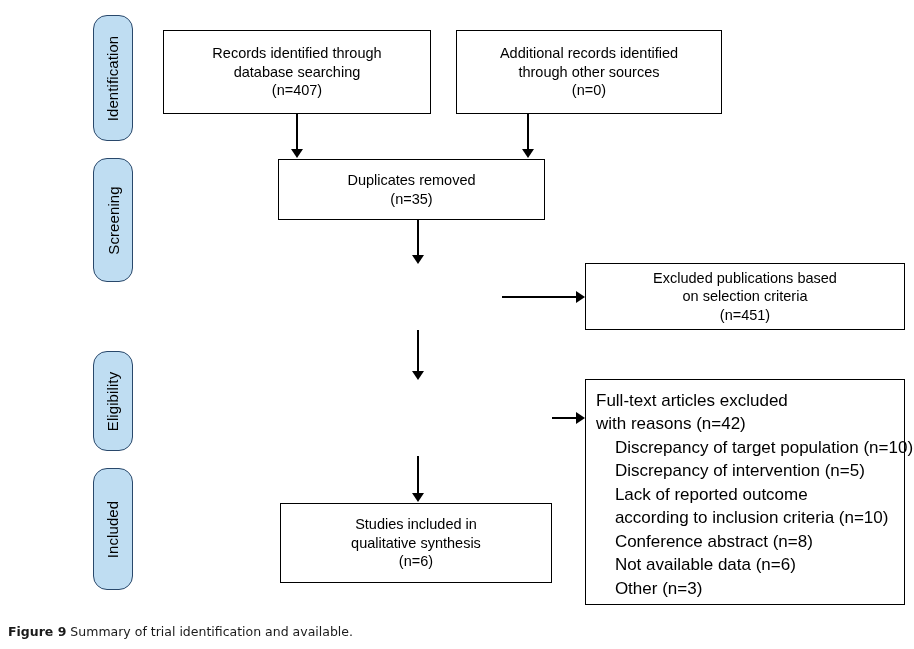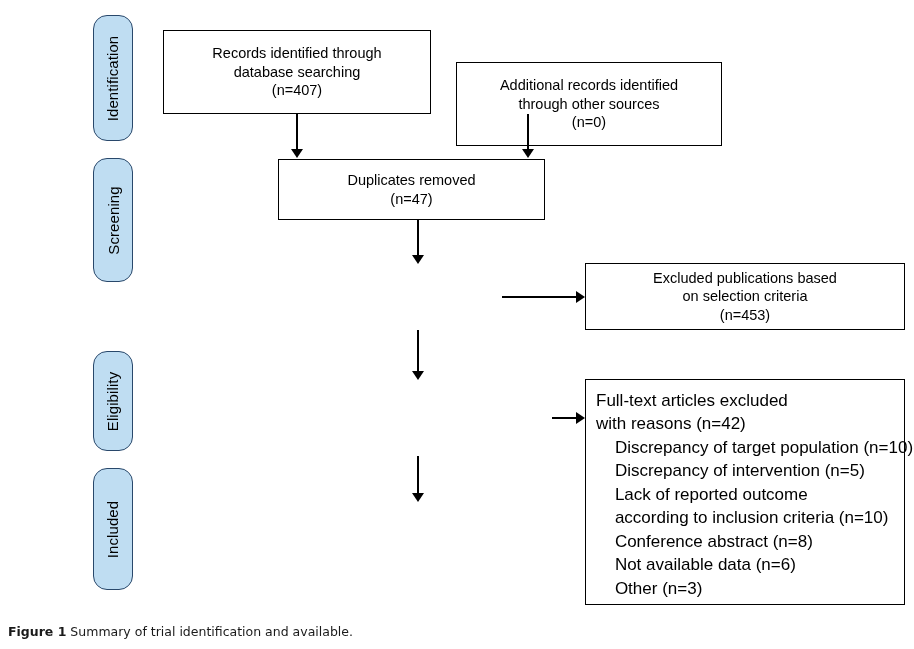--- a/index.html
+++ b/index.html
@@ -119,48 +119,48 @@
   <div class="stage-pill" style="left:93px; top:468px; width:40px; height:122px;">
     <span class="stage-label">Included</span>
   </div>
 
   <div class="flow-box" style="left:163px; top:30px; width:268px; height:84px;">
     <span class="box-text">Records identified through
 database searching
 (n=407)</span>
   </div>
 
-  <div class="flow-box" style="left:456px; top:30px; width:266px; height:84px;margin-top:32px;">
+  <div class="flow-box" style="left:456px; top:30px; width:266px; height:84px;">
     <span class="box-text">Additional records identified
 through other sources
 (n=0)</span>
   </div>
 
   <div class="conn v" style="left:296px; top:114px; height:37px;"></div>
   <div class="arrow-down" style="left:291px; top:149px;"></div>
 
   <div class="conn v" style="left:527px; top:114px; height:37px;"></div>
   <div class="arrow-down" style="left:522px; top:149px;"></div>
 
   <div class="flow-box" style="left:278px; top:159px; width:267px; height:61px;">
     <span class="box-text">Duplicates removed
-(n=47)</span>
+(n=35)</span>
   </div>
 
   <div class="conn v" style="left:417px; top:220px; height:37px;"></div>
   <div class="arrow-down" style="left:412px; top:255px;"></div>
 
 
   <div class="conn h" style="left:502px; top:296px; width:76px;"></div>
   <div class="arrow-right" style="left:576px; top:291px;"></div>
 
   <div class="flow-box" style="left:585px; top:263px; width:320px; height:67px;">
     <span class="box-text">Excluded publications based
 on selection criteria
-(n=453)</span>
+(n=451)</span>
   </div>
 
   <div class="conn v" style="left:417px; top:330px; height:43px;"></div>
   <div class="arrow-down" style="left:412px; top:371px;"></div>
 
 
   <div class="conn h" style="left:552px; top:417px; width:26px;"></div>
   <div class="arrow-right" style="left:576px; top:412px;"></div>
 
   <div class="flow-box left-align" style="left:585px; top:379px; width:320px; height:226px;">
@@ -171,19 +171,24 @@
     Lack of reported outcome
     according to inclusion criteria (n=10)
     Conference abstract (n=8)
     Not available data (n=6)
     Other (n=3)</span>
   </div>
 
   <div class="conn v" style="left:417px; top:456px; height:39px;"></div>
   <div class="arrow-down" style="left:412px; top:493px;"></div>
 
+  <div class="flow-box" style="left:280px; top:503px; width:272px; height:80px;">
+    <span class="box-text">Studies included in
+qualitative synthesis
+(n=6)</span>
+  </div>
 
   <div id="caption">
-    <span class="cap-strong">Figure 1</span>
+    <span class="cap-strong">Figure 9</span>
     <span>Summary of trial identification and available.</span>
   </div>
 
 </div>
 
 </body></html>

